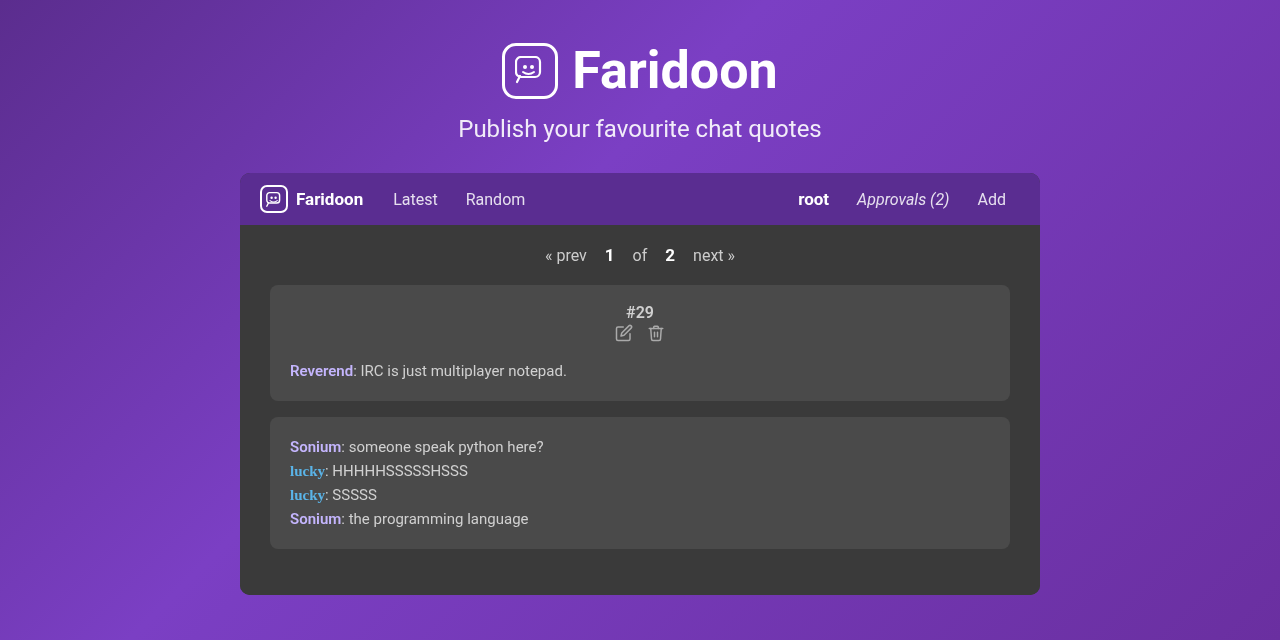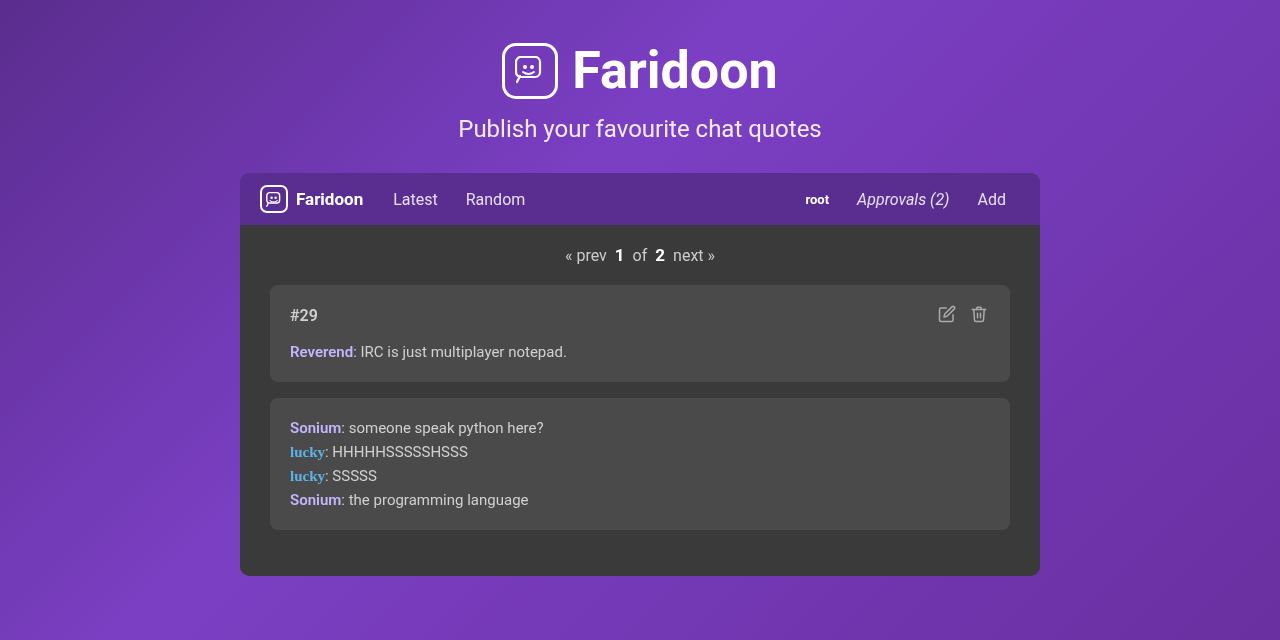--- a/index.html
+++ b/index.html
@@ -101,21 +101,21 @@
       cursor: pointer;
     }
 
     .navbar-spacer {
       flex: 1;
     }
 
     .navbar-user {
       color: white;
       font-weight: 700;
-      font-size: 13px;
+      font-size: 17px;
       padding: 0 14px;
     }
 
     .navbar-approvals {
       color: rgba(255,255,255,0.85);
       padding: 0 14px;
       font-size: 16px;
       cursor: pointer;
       font-style: italic;
     }
@@ -131,21 +131,21 @@
     .content-body {
       background: #3a3a3a;
       padding: 20px 30px 30px;
     }
 
     
     .pagination {
       display: flex;
       align-items: center;
       justify-content: center;
-      gap: 8px;
+      gap: 18px;
       margin-bottom: 20px;
       color: #ccc;
       font-size: 16px;
     }
 
     .pagination a {
       color: #ccc;
       text-decoration: none;
       cursor: pointer;
     }
@@ -169,20 +169,21 @@
       padding: 18px 20px;
       margin-bottom: 16px;
       position: relative;
     }
 
     .quote-header {
       display: flex;
       align-items: center;
       justify-content: space-between;
       margin-bottom: 12px;
+      flex-direction: column;
     }
 
     .quote-id {
       color: #d0d0d0;
       font-size: 16px;
       font-weight: 600;
     }
 
     .quote-actions {
       display: flex;

